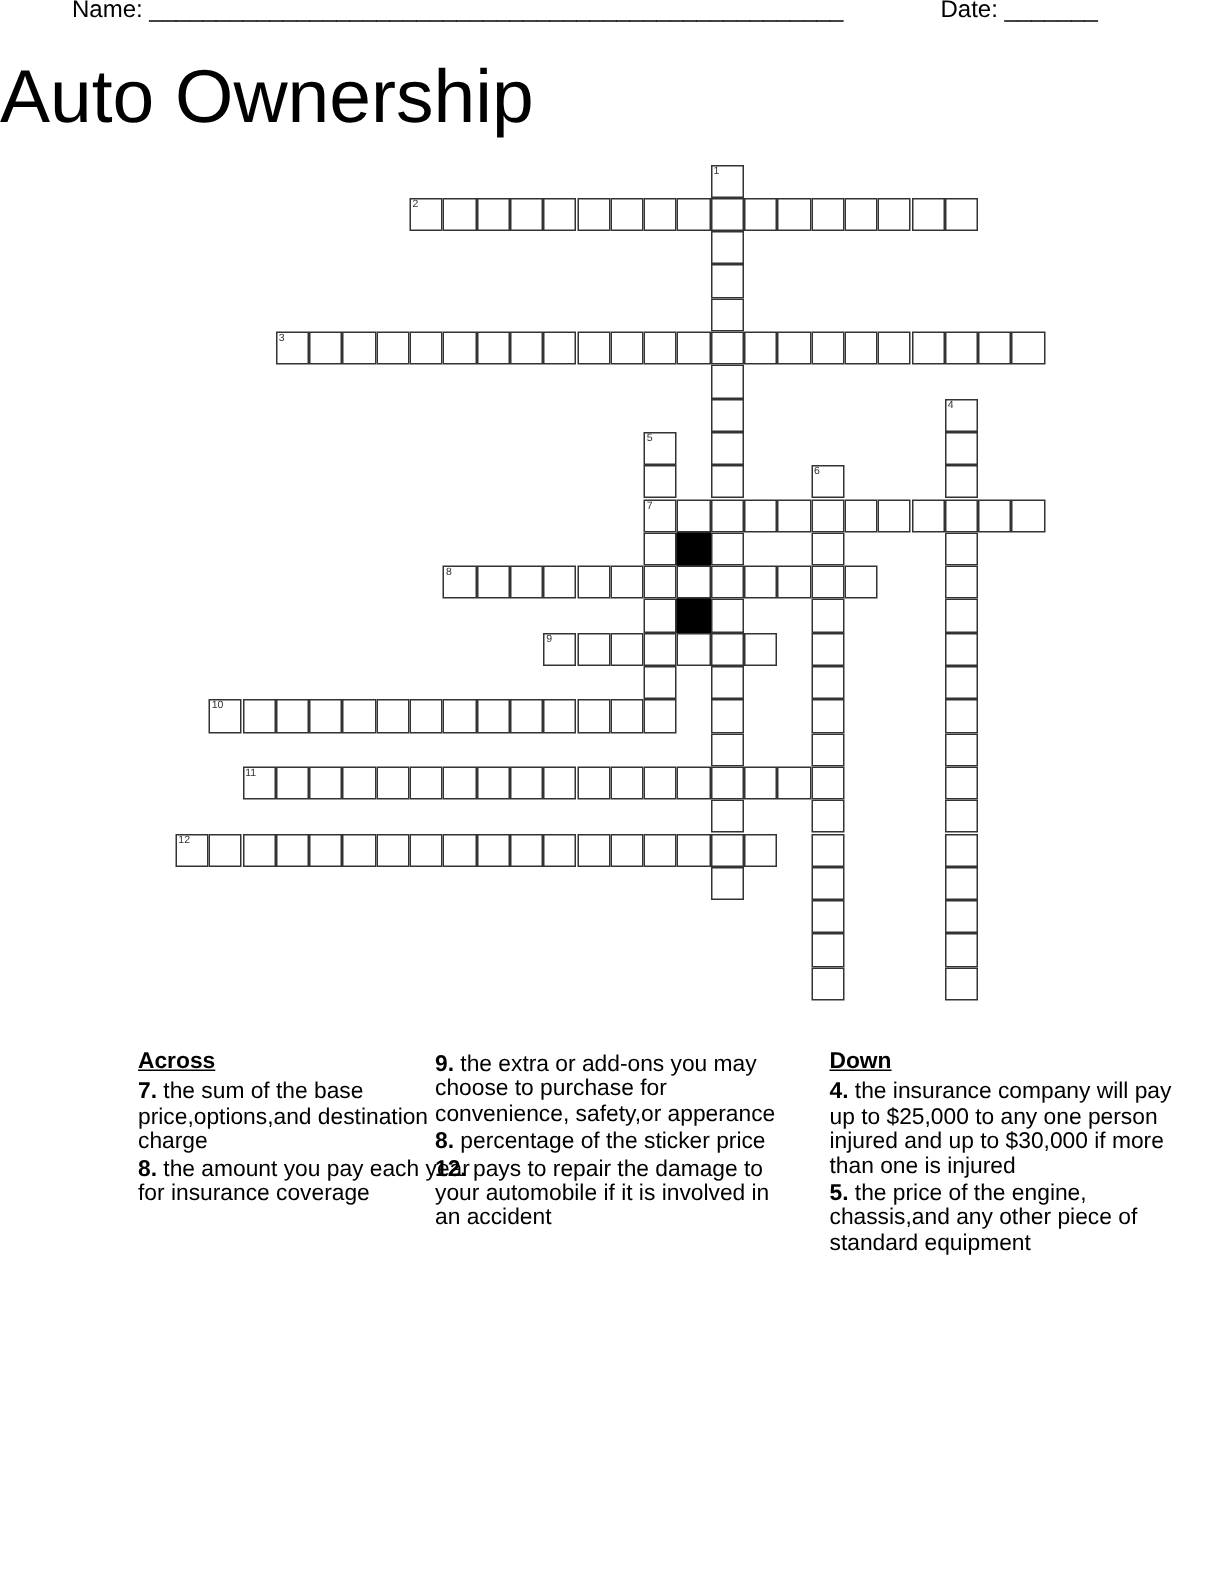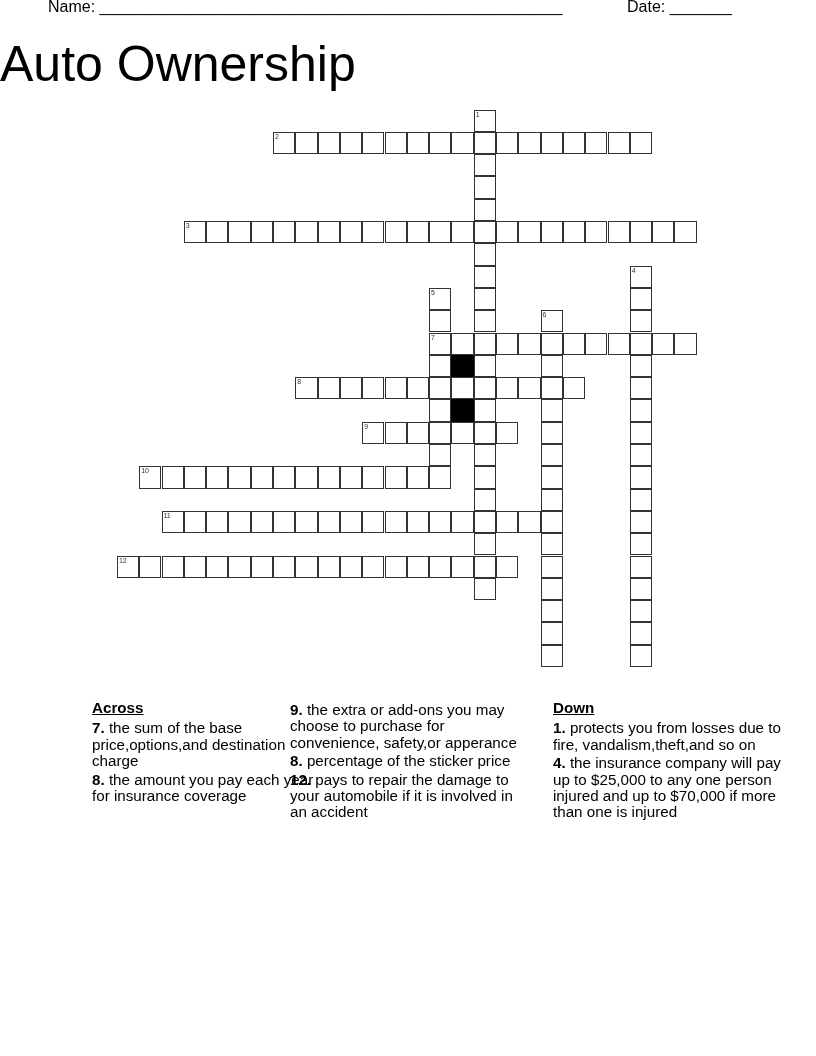--- a/index.html
+++ b/index.html
@@ -239,15 +239,15 @@
 </div>
 
 <div id="col-b" class="clue-col" style="top:702px;">
   <div class="clue"><b>9.</b><span> the extra or add-ons you may choose to purchase for convenience, safety,or apperance</span></div>
   <div class="clue"><b>8.</b><span> percentage of the sticker price</span></div>
   <div class="clue"><b>12.</b><span> pays to repair the damage to your automobile if it is involved in an accident</span></div>
 </div>
 
 <div id="col-c" class="clue-col">
   <span class="clue-head">Down</span>
-  <div class="clue"><b>1.</b><span> protects you from losses due to fire, vandalism,theft,and so on</span></div>
-  <div class="clue"><b>4.</b><span> the insurance company will pay up to $25,000 to any one person injured and up to $70,000 if more than one is injured</span></div>
+  <div class="clue"><b>4.</b><span> the insurance company will pay up to $25,000 to any one person injured and up to $30,000 if more than one is injured</span></div>
+  <div class="clue"><b>5.</b><span> the price of the engine, chassis,and any other piece of standard equipment</span></div>
 </div>
 
 </body></html>

